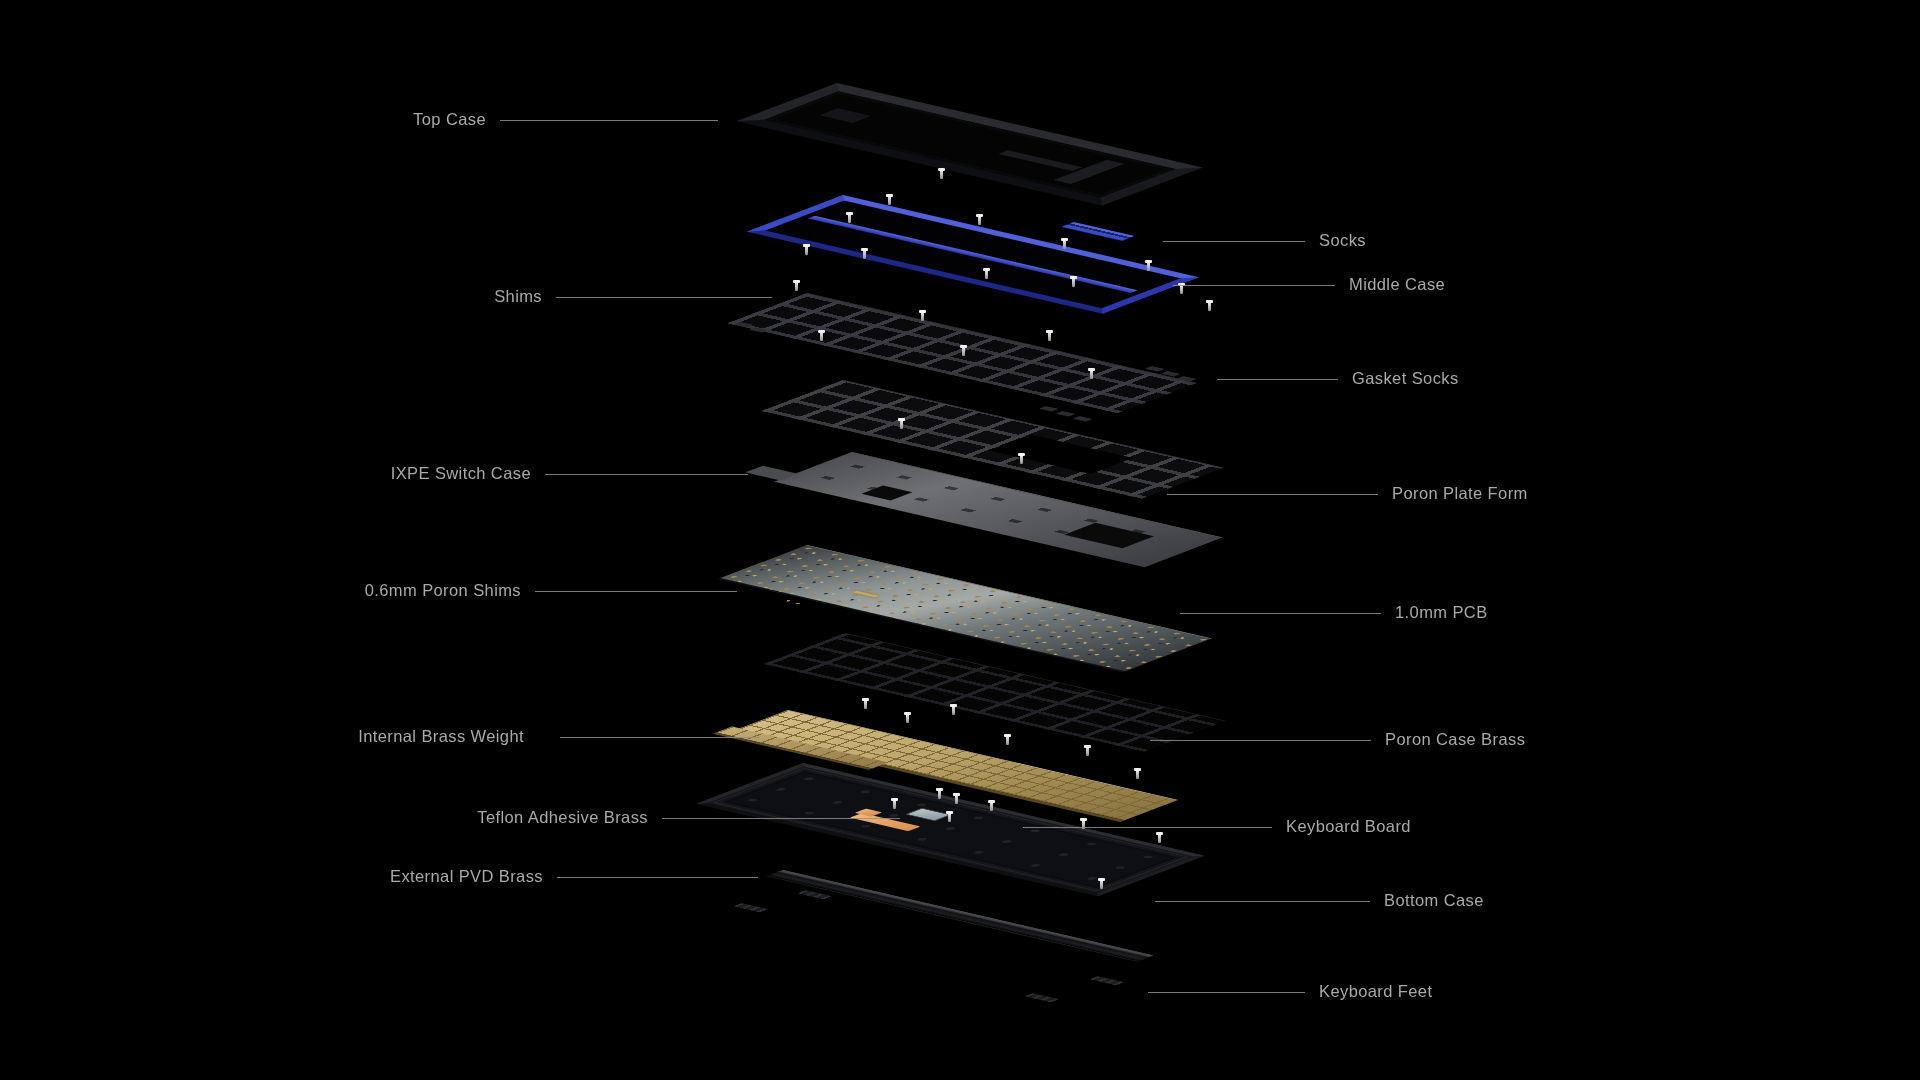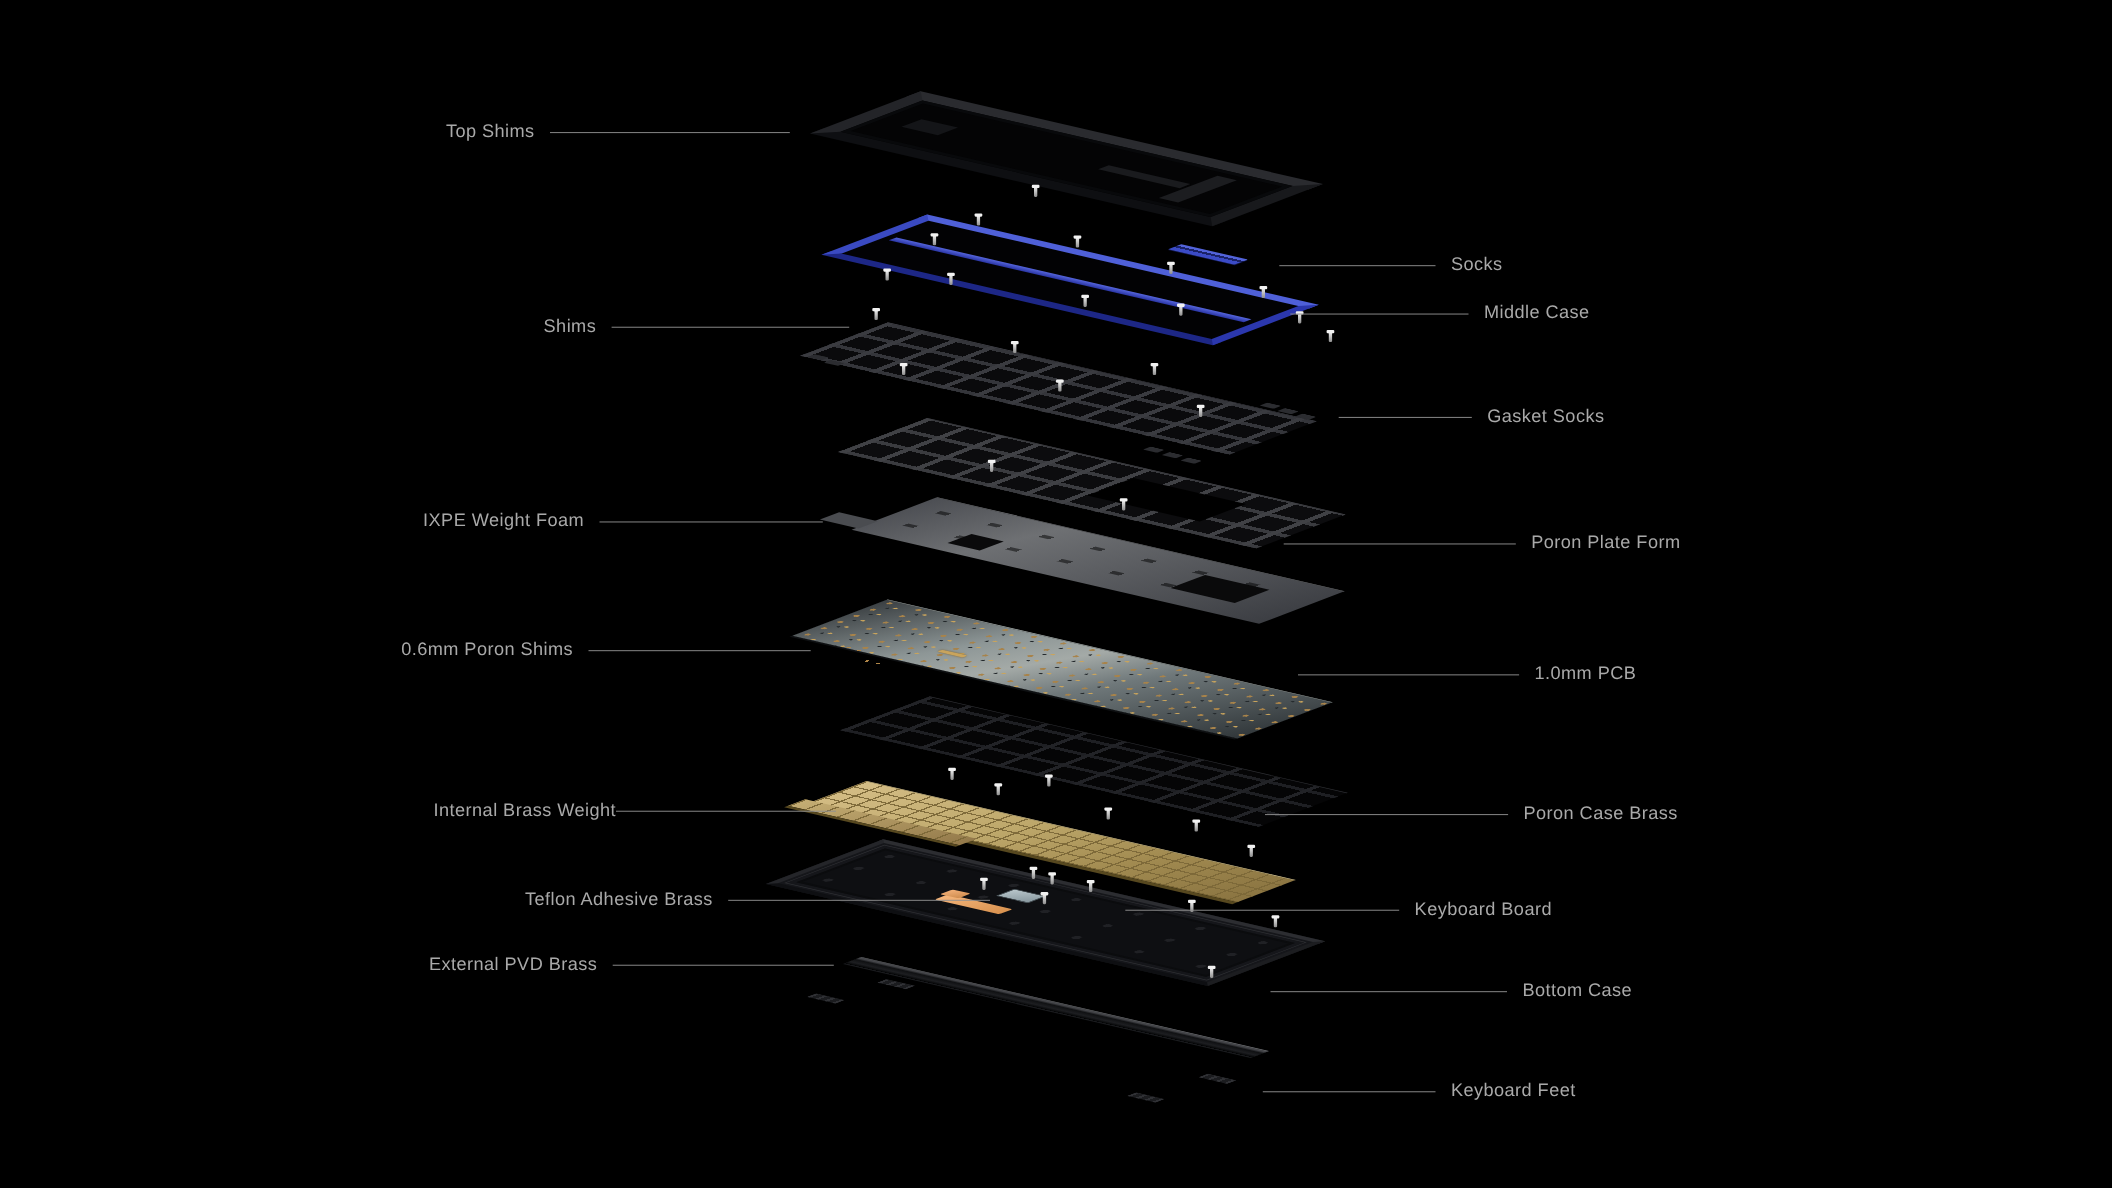--- a/index.html
+++ b/index.html
@@ -189,48 +189,48 @@
         <div class="screw" style="left: 990px; top: 802px;"></div>
         <div class="screw" style="left: 1082px; top: 820px;"></div>
         <div class="screw" style="left: 1158px; top: 834px;"></div>
         <div class="screw" style="left: 938px; top: 790px;"></div>
         <div class="screw" style="left: 955px; top: 795px;"></div>
         <div class="screw" style="left: 1100px; top: 880px;"></div>
       </div>
   </div>
 
   <div class="callout-line" style="left:500px;top:120px;width:218px;"></div>
-  <div class="callout-label" style="right:1434px;top:120px;">Top Shims</div>
+  <div class="callout-label" style="right:1434px;top:120px;">Top Case</div>
 
   <div class="callout-line" style="left:1163px;top:241px;width:142px;"></div>
   <div class="callout-label" style="left:1319px;top:241px;">Socks</div>
 
   <div class="callout-line" style="left:1173px;top:285px;width:162px;"></div>
   <div class="callout-label" style="left:1349px;top:285px;text-align:center;">Middle Case</div>
 
   <div class="callout-line" style="left:556px;top:297px;width:216px;"></div>
   <div class="callout-label" style="right:1378px;top:297px;">Shims</div>
 
   <div class="callout-line" style="left:1217px;top:379px;width:121px;"></div>
   <div class="callout-label" style="left:1352px;top:379px;">Gasket Socks</div>
 
   <div class="callout-line" style="left:545px;top:474px;width:203px;"></div>
-  <div class="callout-label" style="right:1389px;top:474px;">IXPE Weight Foam</div>
+  <div class="callout-label" style="right:1389px;top:474px;">IXPE Switch Case</div>
 
   <div class="callout-line" style="left:1167px;top:494px;width:211px;"></div>
   <div class="callout-label" style="left:1392px;top:494px;">Poron Plate Form</div>
 
   <div class="callout-line" style="left:535px;top:591px;width:202px;"></div>
   <div class="callout-label" style="right:1399px;top:591px;">0.6mm Poron Shims</div>
 
   <div class="callout-line" style="left:1180px;top:613px;width:201px;"></div>
   <div class="callout-label" style="left:1395px;top:613px;">1.0mm PCB</div>
 
   <div class="callout-line" style="left:560px;top:737px;width:200px;"></div>
-  <div class="callout-label" style="right:1360px;top:737px;margin-left:34px;">Internal Brass Weight</div>
+  <div class="callout-label" style="right:1396px;top:737px;margin-left:34px;">Internal Brass Weight</div>
 
   <div class="callout-line" style="left:1150px;top:740px;width:221px;"></div>
   <div class="callout-label" style="left:1385px;top:740px;">Poron Case Brass</div>
 
   <div class="callout-line" style="left:662px;top:818px;width:238px;"></div>
   <div class="callout-label" style="right:1272px;top:818px;">Teflon Adhesive Brass</div>
 
   <div class="callout-line" style="left:1023px;top:827px;width:249px;"></div>
   <div class="callout-label" style="left:1286px;top:827px;">Keyboard Board</div>
 

